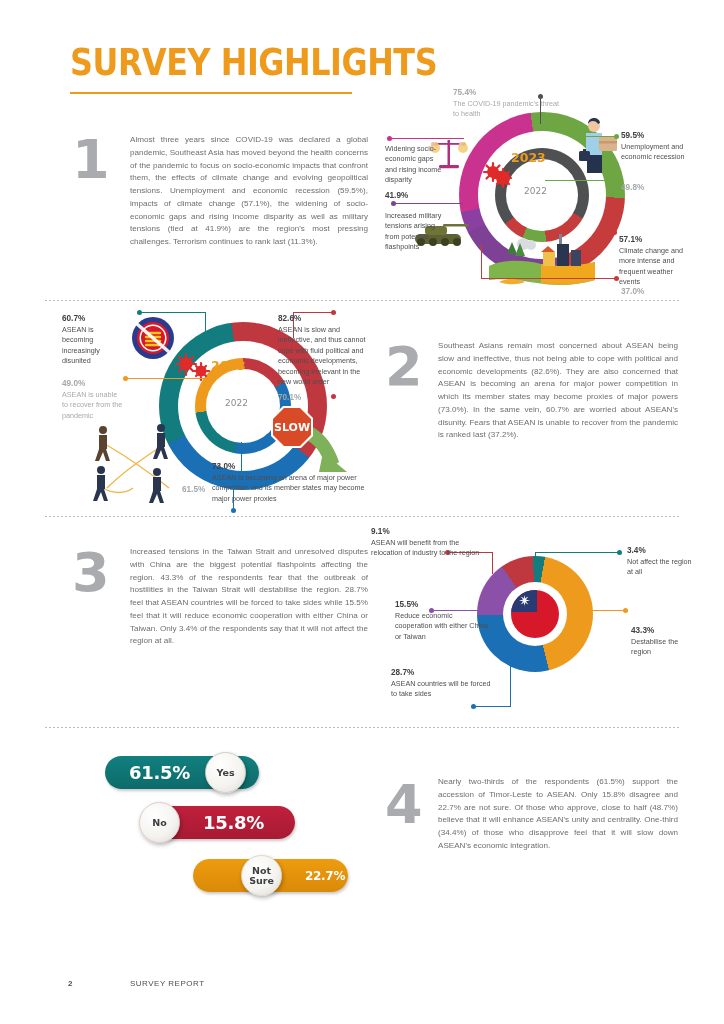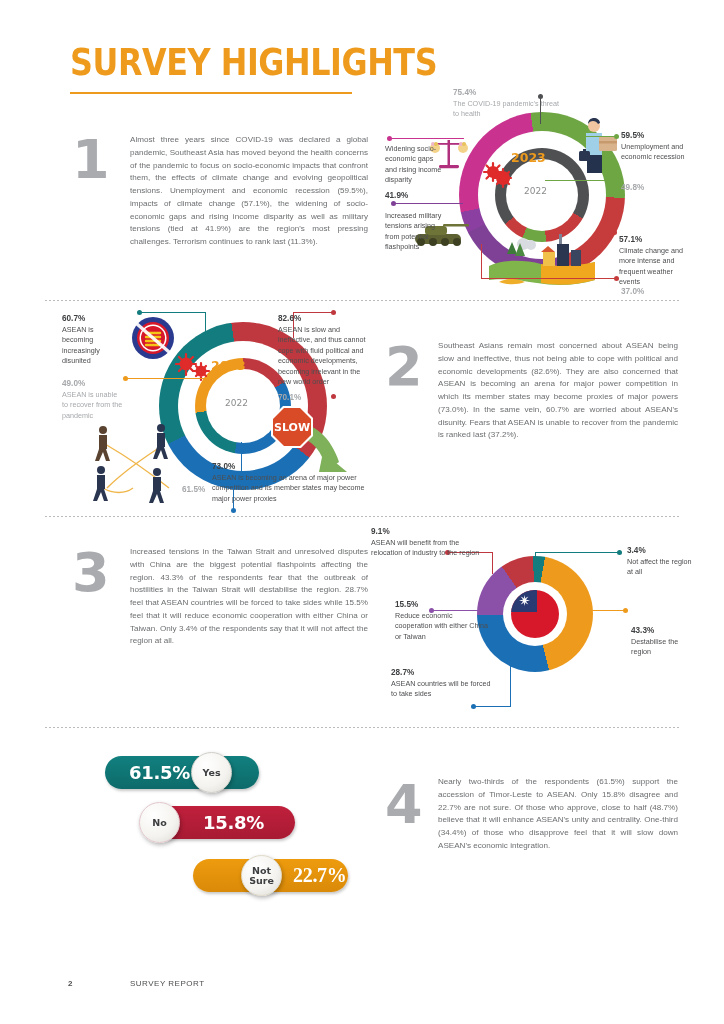--- a/index.html
+++ b/index.html
@@ -153,26 +153,26 @@
       radial-gradient(circle at 35% 30%, #ffffff 0%, #f4f3ef 58%, #dcdad4 100%);
     display:flex; align-items:center; justify-content:center; text-align:center;
     box-shadow: 1px 2px 4px rgba(0,0,0,.28);
   }
   .knob span {
     font-family:"DejaVu Sans", sans-serif; font-weight:700;
     font-size:9.5px; color:#3d3e40; line-height:1.02;
   }
   #pill1 { left:105px; top:756px; width:154px; height:33px; background:linear-gradient(180deg,#11807F,#0d6b6a); }
   #pill1 .pv { position:absolute; left:24px; font-size:18px; }
-  #knob1 { left:191px; top:752px; width:41px; height:41px; border:1.5px solid #cfcec8; }
+  #knob1 { left:205px; top:752px; width:41px; height:41px; border:1.5px solid #cfcec8; }
   #pill2 { left:143px; top:806px; width:152px; height:33px; background:linear-gradient(180deg,#C0203C,#a81a33); }
   #pill2 .pv { position:absolute; left:60px; font-size:18px; }
   #knob2 { left:139px; top:802px; width:41px; height:41px; border:1.5px solid #e3c8ce; }
   #pill3 { left:193px; top:859px; width:155px; height:33px; background:linear-gradient(180deg,#EE9B0E,#d98a08); }
-  #pill3 .pv { position:absolute; left:100px; font-size:20px;font-family:Liberation Serif, serif; }
+  #pill3 .pv { position:absolute; left:112px; font-size:12px; }
   #knob3 { left:241px; top:855px; width:41px; height:41px; border:1.5px solid #dfd9c8; }
 
   
   .footer-num { position:absolute; left:68px; top:979px; font-size:8px; font-weight:700; color:#4d4e50; }
   .footer-txt { position:absolute; left:130px; top:979px; font-size:8px; letter-spacing:.5px; color:#4d4e50; }
 
   
   .ill { position:absolute; }
 </style>
 </head>

